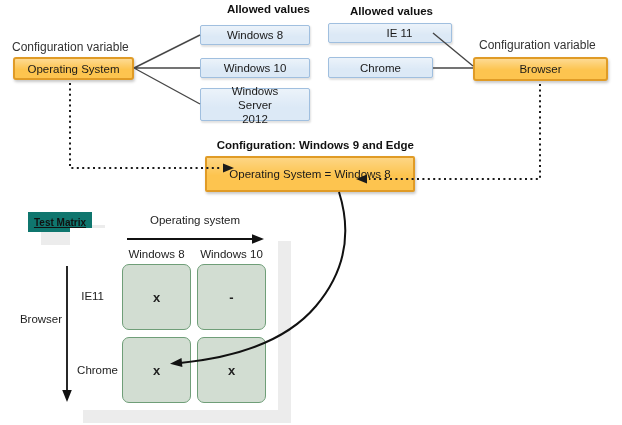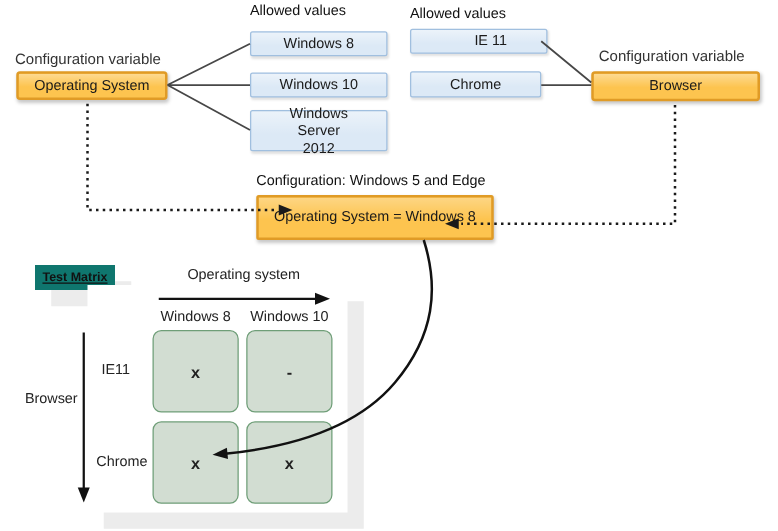--- a/index.html
+++ b/index.html
@@ -2,21 +2,21 @@
 <html style="--variable-box-fill: #fdc44f; --variable-box-border: #e09b26; --value-box-fill: #dce9f6; --value-box-border: #a0bfdf; --matrix-cell-fill: #d2ddd2; --matrix-cell-border: #6f9e78; --connector: #474747; --dotted: #1a1a1a; --arrow: #111111; --shadow: #ececec;"><head>
 <meta charset="utf-8">
 <style>
   html,body{margin:0;padding:0;background:#fff;}
   .canvas{
     position:relative;width:622px;height:425px;background:#fff;overflow:hidden;
     font-family:"Liberation Sans",sans-serif;color:#222;
   }
   .abs{position:absolute;}
   .caption{font-size:12px;color:#333;white-space:nowrap;}
-  .heading{font-size:11.5px;font-weight:normal;color:#111;text-align:left;white-space:nowrap;}
+  .heading{font-size:11.5px;font-weight:bold;color:#111;text-align:right;white-space:nowrap;}
 
   
   .varbox{
     background:linear-gradient(rgba(255,255,255,.38),rgba(255,255,255,0) 55%),var(--variable-box-fill);
     border:2px solid var(--variable-box-border);
     border-radius:3px;
     display:flex;align-items:center;justify-content:center;
     font-size:11.5px;color:#1a1a1a;
     box-shadow:1px 2px 3px rgba(0,0,0,.22);
     box-sizing:border-box;
@@ -80,28 +80,28 @@
 
   <div class="abs caption" style="left:12px;top:40px;">Configuration variable</div>
   <div class="abs varbox" style="left:13px;top:57px;width:121px;height:23px;">Operating System</div>
 
   <div class="abs heading" style="left:200px;top:3px;width:110px;">Allowed values</div>
   <div class="abs valbox" style="left:200px;top:25px;width:110px;height:20px;">Windows 8</div>
   <div class="abs valbox" style="left:200px;top:58px;width:110px;height:20px;">Windows 10</div>
   <div class="abs valbox" style="left:200px;top:88px;width:110px;height:33px;padding:0 33px;">Windows Server 2012</div>
 
   <div class="abs heading" style="left:328px;top:5px;width:105px;">Allowed values</div>
-  <div class="abs valbox" style="left:328px;top:23px;width:110px;height:20px;padding-left:19px;">IE 11</div>
+  <div class="abs valbox" style="left:328px;top:23px;width:124px;height:20px;padding-left:19px;">IE 11</div>
   <div class="abs valbox" style="left:328px;top:57px;width:105px;height:21px;">Chrome</div>
 
   <div class="abs caption" style="left:479px;top:38px;">Configuration variable</div>
   <div class="abs varbox" style="left:473px;top:57px;width:135px;height:24px;">Browser</div>
 
-  <div class="abs heading" style="left:205px;top:139px;width:209px;">Configuration: Windows 5 and Edge</div>
-  <div class="abs configbox" style="left:205px;top:156px;width:190px;height:36px;">
+  <div class="abs heading" style="left:205px;top:139px;width:209px;">Configuration: Windows 9 and Edge</div>
+  <div class="abs configbox" style="left:205px;top:156px;width:210px;height:36px;">
     <div>Operating System = Windows 8</div>
   </div>
 
   <div class="abs axis-label" style="left:127px;top:214px;width:136px;">Operating system</div>
   <div class="abs col-head" style="left:122px;top:248px;width:69px;">Windows 8</div>
   <div class="abs col-head" style="left:197px;top:248px;width:69px;">Windows 10</div>
 
   <div class="abs axis-label" style="left:18px;top:313px;width:46px;">Browser</div>
   <div class="abs row-label" style="left:66px;top:290px;width:38px;text-align:right;">IE11</div>
   <div class="abs row-label" style="left:70px;top:364px;width:48px;text-align:right;">Chrome</div>

